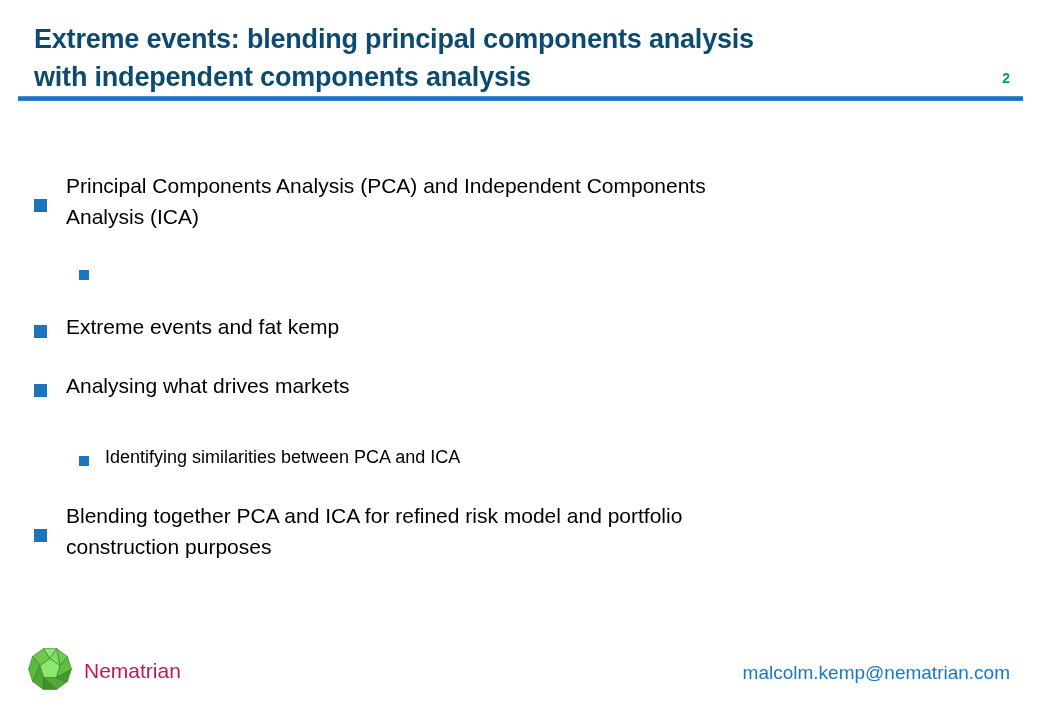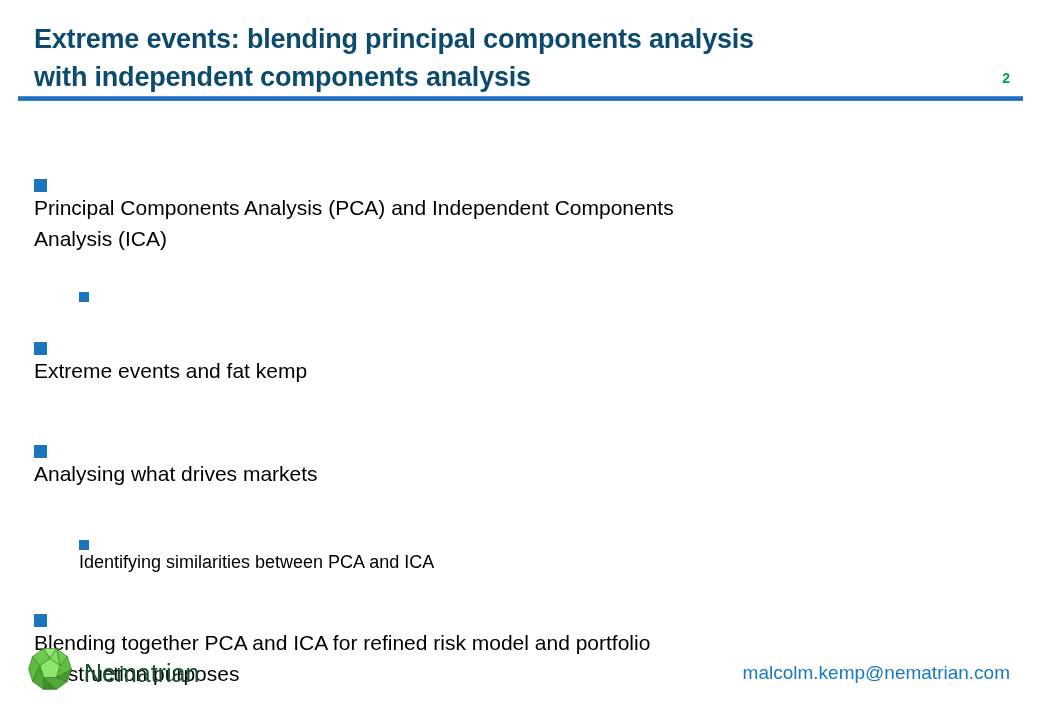--- a/index.html
+++ b/index.html
@@ -35,45 +35,44 @@
     width:1005px; height:5px;
     background:linear-gradient(to bottom, #5B9BD5 0%, #1B6FC0 35%, #1B6FC0 75%, #4a93d0 100%);
   }
   .content {
     position:absolute;
     left:34px; top:170px;
     width:930px;
   }
   .bullet-row {
     display:flex;
-    align-items:flex-start;
-    flex-direction:column;
+    align-items:center;
   }
   .bullet-row.level1 { font-size:21px; line-height:31px; }
   .bullet-row.level2 { padding-left:45px; font-size:18px; line-height:24px; }
   .bullet-marker {
     flex:none;
     background:#1B75BC;
   }
   .level1 .bullet-marker { width:13px; height:13px; margin:9px 19px 0 0; }
   .level2 .bullet-marker { width:10px; height:10px; margin:7px 16px 0 0; }
   .bullet-text { white-space:pre-line; }
   .mt31 { margin-top:31px; }
-  .mt34 { margin-top:50px; }
+  .mt34 { margin-top:28px; }
   .mt28 { margin-top:44px; }
   .footer-logo {
     position:absolute;
     left:26px; top:643px;
     width:48px; height:50px;
   }
   .brand-name {
     position:absolute;
     left:84px; top:659px;
-    font-size:25px;
-    color:#14532d;
+    font-size:21px;
+    color:#be185d;
   }
   .footer-email {
     position:absolute;
     right:30px; top:662px;
     font-size:19px;
     color:#1779C4;
     text-decoration:none;
     padding-left:18px;
   }
 </style>

